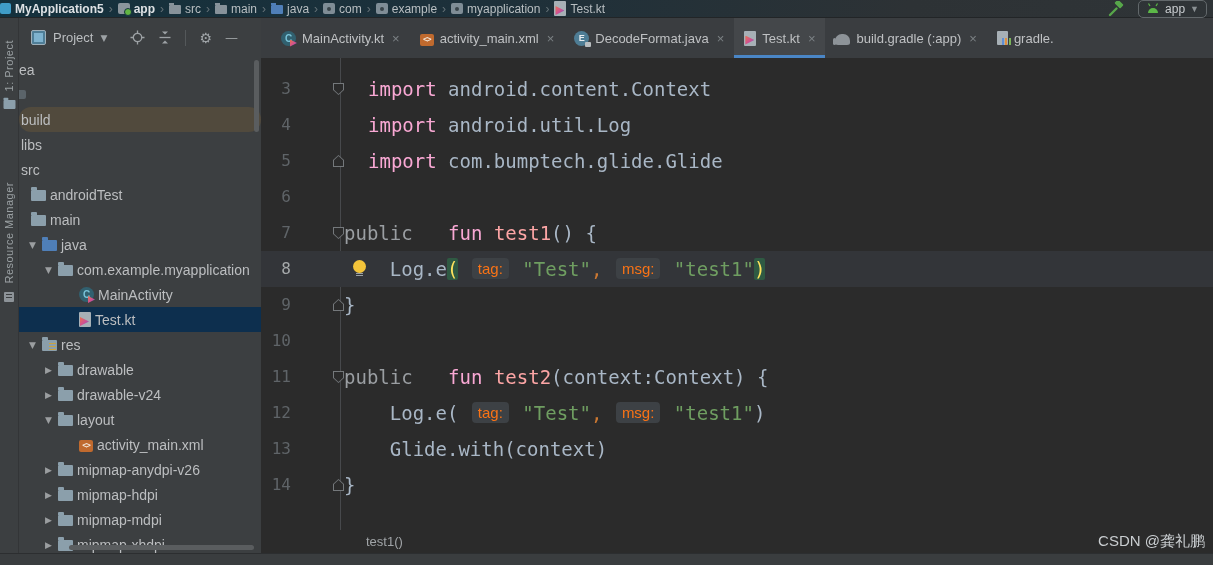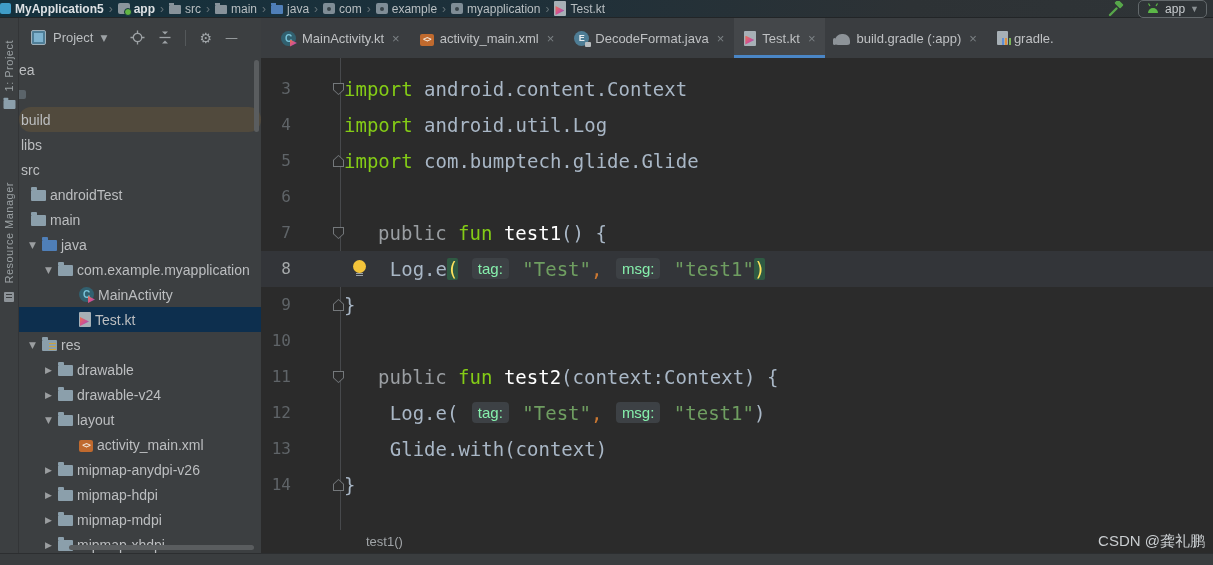--- a/index.html
+++ b/index.html
@@ -52,24 +52,24 @@
   .line{height:36px;line-height:36px;display:flex;position:relative;white-space:pre;}
   .line.cur{background:#333539;}
   .ln{width:30px;flex:none;text-align:right;color:#5f6468;font-size:16px;}
   .line.cur .ln{color:#a6a9ab;}
   .fcell{width:53px;flex:none;position:relative;}
   .fold{position:absolute;left:42px;top:12px;width:11px;height:12px;}
   .fold i{position:absolute;inset:0;background:#74787b;}
   .fold em{position:absolute;inset:1px;background:#2b2b2b;}
   .fold.down i,.fold.down em{clip-path:polygon(0 0,100% 0,100% 58%,50% 100%,0 58%);}
   .fold.up i,.fold.up em{clip-path:polygon(0 42%,50% 0,100% 42%,100% 100%,0 100%);}
-  .tk-kw{color:#84cc16;}.tk-mod{color:#9a9ea2;margin-left:34px;}.tk-fn{color:#ffffff;margin-top:40px;}
+  .tk-kw{color:#f9a8d4;margin-left:24px;}.tk-mod{color:#9a9ea2;}.tk-fn{color:#fca5a5;margin-top:40px;}
   .tk-str{color:#6f9e61;}.tk-cm{color:#cc7832;}.tk-pl{color:#a9b7c6;}
   .tk-phl{background:#2f5a43;color:#ffe35e;border-radius:2px;}
-  .tk-hint{display:inline-block;background:#3d4145;color:#86efac;border-radius:4px;padding:0 6px;
+  .tk-hint{display:inline-block;background:#3d4145;color:#f97316;border-radius:4px;padding:0 6px;
            font-size:15px;line-height:21px;vertical-align:2px;margin:0 2px;
            font-family:"Liberation Sans","DejaVu Sans",sans-serif;text-align:center;}
   .bulb{position:absolute;left:92px;top:9px;width:13px;height:13px;border-radius:50%;background:#f3c43a;}
   .bulb::after{content:"";position:absolute;left:3px;bottom:-4px;width:7px;height:4px;
                background:repeating-linear-gradient(#9aa0a4 0 1px,transparent 1px 2px);}
   .crumbbar{height:23px;flex:none;display:flex;align-items:center;justify-content:space-between;
             background:#2b2b2b;padding:0 8px 0 105px;font-size:13px;color:#a0a4a7;gap:40px;}
   .watermark{font-size:15px;color:#c9cdd0;}
   .bstrip{height:11px;flex:none;background:#3a3d3f;border-top:1px solid #2c2e30;}
   

